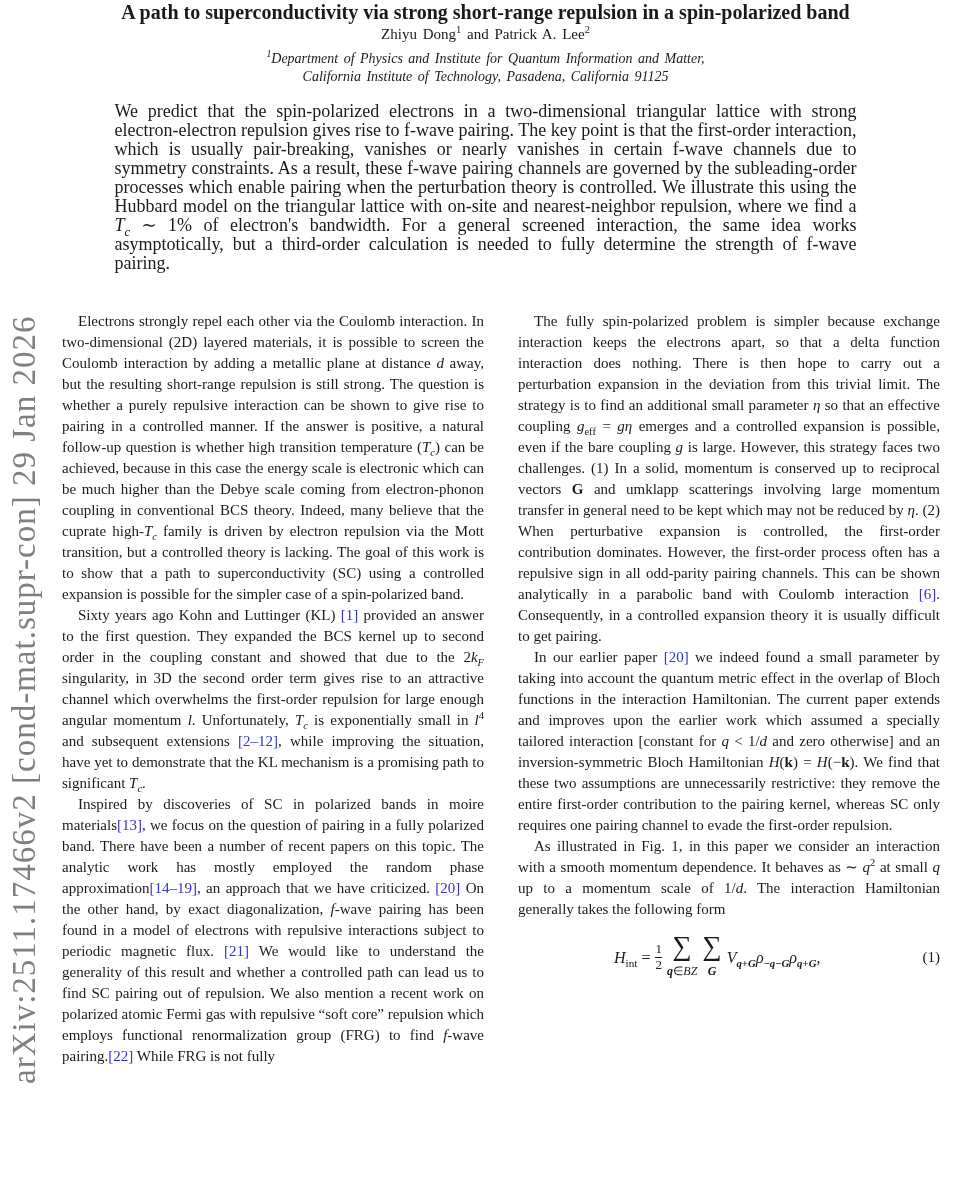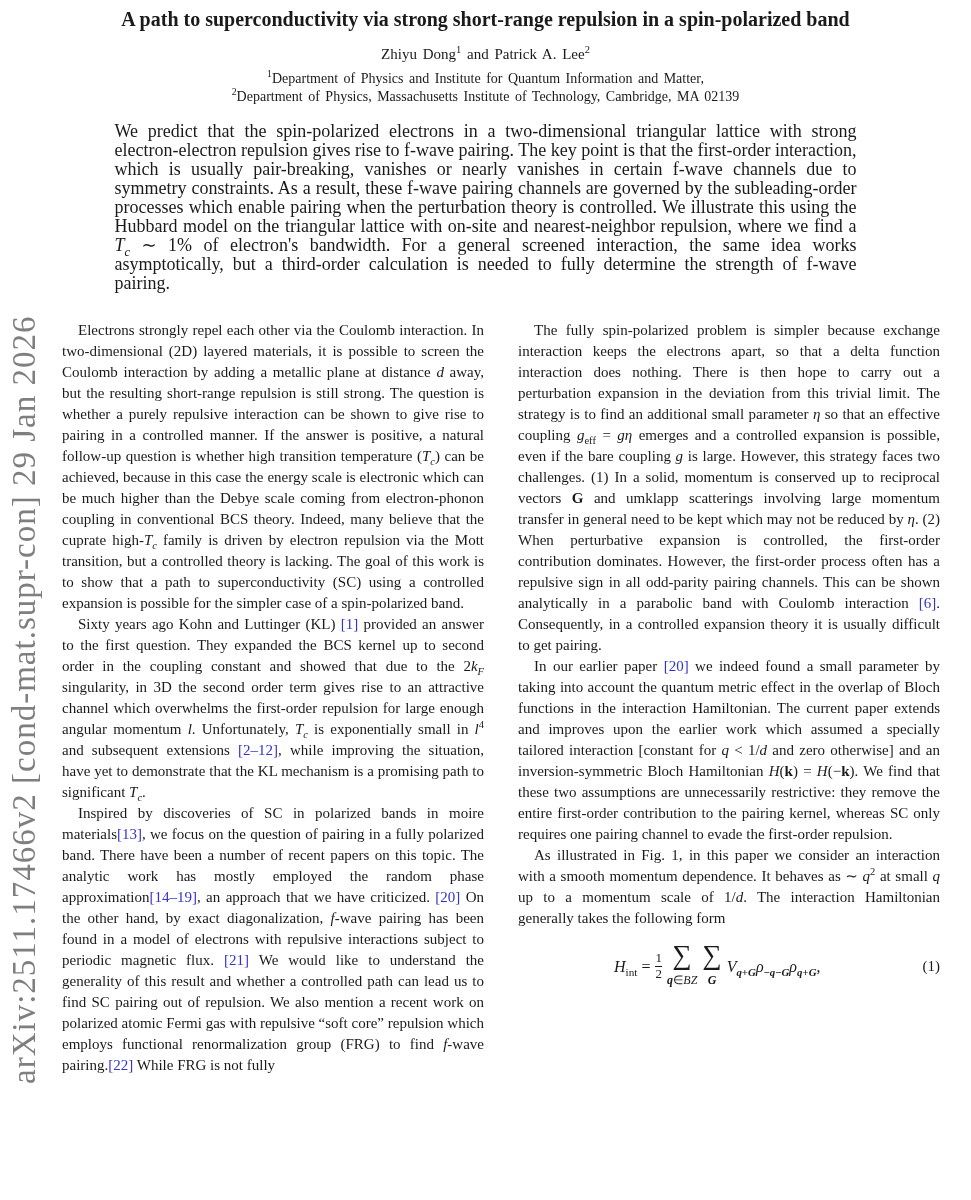--- a/index.html
+++ b/index.html
@@ -16,53 +16,54 @@
     position:absolute;
     left:6px;top:1084px;
     transform:rotate(-90deg);
     transform-origin:0 0;
     font-family:"Liberation Serif",serif;
     font-size:33px;
     letter-spacing:1px;
     color:#7f7f7f;
     white-space:nowrap;
   }
-  header{padding-top:7px;}
+  header{padding-top:0;}
   .title{
     margin:0 44px;
     text-align:center;
     font-size:20px;
     font-weight:bold;
     line-height:1.2;
   }
   .authors{
-    margin-top:15px;
+    margin-top:2px;
     text-align:center;
     font-size:15px;
     word-spacing:2px;
   }
   .affiliations{
     margin-top:7px;
     text-align:center;
+    font-style:italic;
     font-size:14px;
     line-height:17.5px;
     word-spacing:2px;
   }
   .abstract{
     width:742px;
     margin:17px auto 0 auto;
     text-align:justify;
     font-size:18px;
     line-height:19px;
   }
   .columns{
     display:flex;
     gap:34px;
     padding:0 31px 0 62px;
-    margin-top:27px;
+    margin-top:38px;
   }
   .col{
     flex:1;
     text-align:justify;
     font-size:15px;
     line-height:21px;
   }
   .col p{margin:0;text-indent:16px;}
   .col p.noindent{text-indent:0;}
   sup{font-size:70%;line-height:0;}
@@ -106,21 +107,21 @@
 
 <div class="page">
 
   <div class="watermark">arXiv:2511.17466v2  [cond-mat.supr-con]  29 Jan 2026</div>
 
   <header>
     <h1 class="title">A path to superconductivity via strong short-range repulsion in a spin-polarized band</h1>
     <div class="authors">Zhiyu Dong<sup>1</sup> and Patrick A. Lee<sup>2</sup></div>
     <div class="affiliations">
       <div><sup>1</sup>Department of Physics and Institute for Quantum Information and Matter,</div>
-      <div><sup>2</sup>Department of Physics, Massachusetts Institute of Technology, Cambridge, MA 02139</div>
+      <div>California Institute of Technology, Pasadena, California 91125</div>
     </div>
   </header>
 
   <div class="abstract">We predict that the spin-polarized electrons in a two-dimensional triangular lattice with strong electron-electron repulsion gives rise to f-wave pairing. The key point is that the first-order interaction, which is usually pair-breaking, vanishes or nearly vanishes in certain f-wave channels due to symmetry constraints. As a result, these f-wave pairing channels are governed by the subleading-order processes which enable pairing when the perturbation theory is controlled. We illustrate this using the Hubbard model on the triangular lattice with on-site and nearest-neighbor repulsion, where we find a <i>T</i><sub><i>c</i></sub> ∼ 1% of electron's bandwidth. For a general screened interaction, the same idea works asymptotically, but a third-order calculation is needed to fully determine the strength of f-wave pairing.</div>
 
   <div class="columns">
 
     <div class="col">
       <p>Electrons strongly repel each other via the Coulomb interaction. In two-dimensional (2D) layered materials, it is possible to screen the Coulomb interaction by adding a metallic plane at distance <i>d</i> away, but the resulting short-range repulsion is still strong. The question is whether a purely repulsive interaction can be shown to give rise to pairing in a controlled manner. If the answer is positive, a natural follow-up question is whether high transition temperature (<i>T</i><sub><i>c</i></sub>) can be achieved, because in this case the energy scale is electronic which can be much higher than the Debye scale coming from electron-phonon coupling in conventional BCS theory. Indeed, many believe that the cuprate high-<i>T</i><sub><i>c</i></sub> family is driven by electron repulsion via the Mott transition, but a controlled theory is lacking. The goal of this work is to show that a path to superconductivity (SC) using a controlled expansion is possible for the simpler case of a spin-polarized band.</p>
       <p>Sixty years ago Kohn and Luttinger (KL) <span class="cite">[1]</span> provided an answer to the first question. They expanded the BCS kernel up to second order in the coupling constant and showed that due to the 2<i>k</i><sub><i>F</i></sub> singularity, in 3D the second order term gives rise to an attractive channel which overwhelms the first-order repulsion for large enough angular momentum <i>l</i>. Unfortunately, <i>T</i><sub><i>c</i></sub> is exponentially small in <i>l</i><sup>4</sup> and subsequent extensions <span class="cite">[2–12]</span>, while improving the situation, have yet to demonstrate that the KL mechanism is a promising path to significant <i>T</i><sub><i>c</i></sub>.</p>

